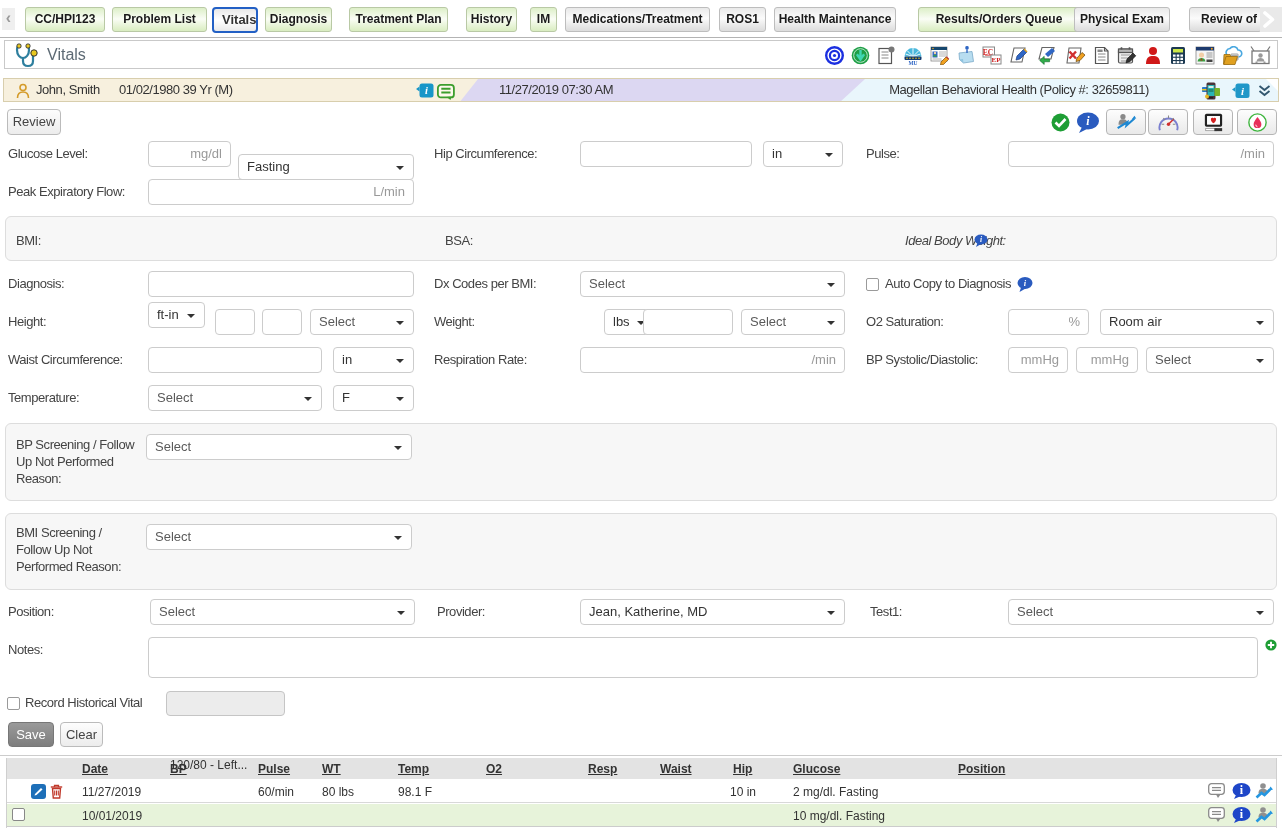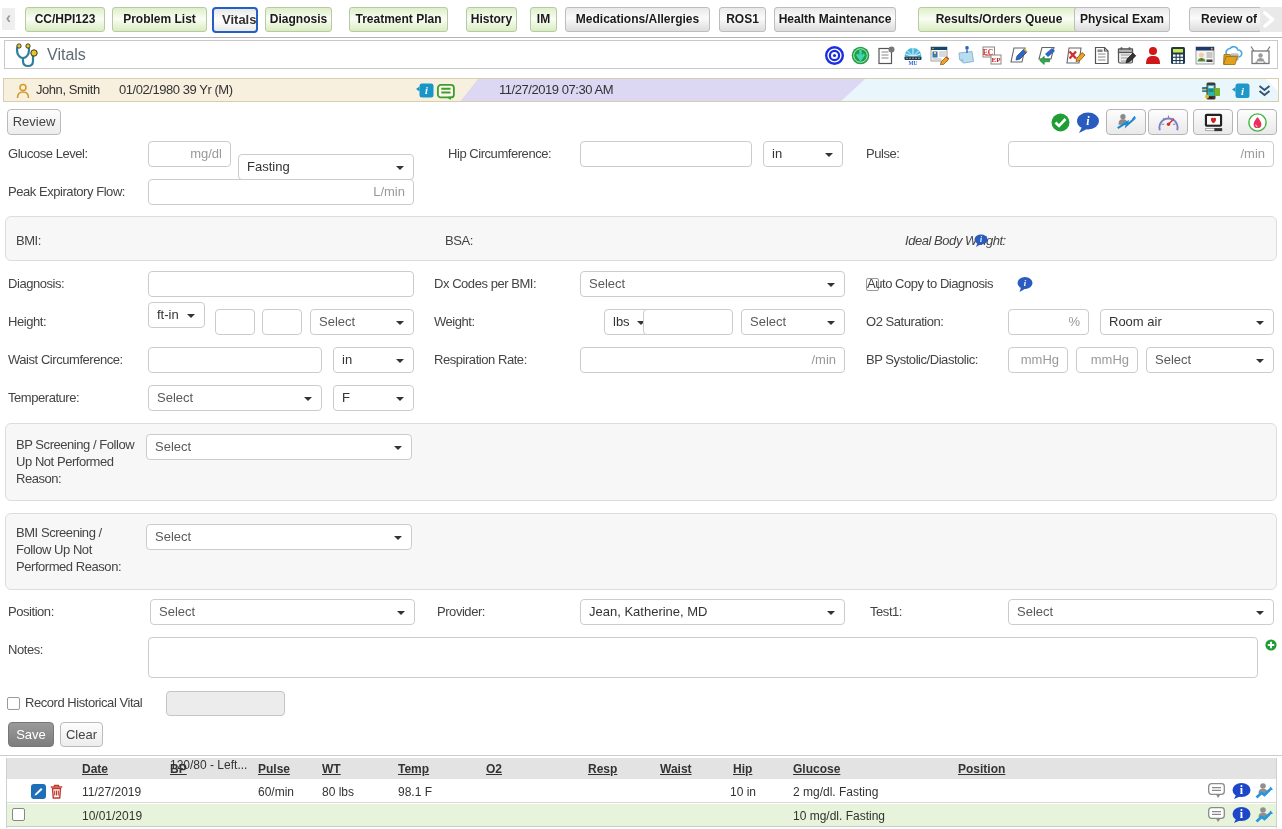--- a/index.html
+++ b/index.html
@@ -41,21 +41,21 @@
 <div id="page">
   <div id="tabbar">
     <div id="lchev">‹</div>
     <div class="tab" style="left:25px;width:80px;">CC/HPI123</div>
     <div class="tab" style="left:112px;width:95px;">Problem List</div>
     <div class="tab sel" style="left:212px;width:46px;">Vitals</div>
     <div class="tab" style="left:265px;width:67px;">Diagnosis</div>
     <div class="tab" style="left:349px;width:99px;">Treatment Plan</div>
     <div class="tab" style="left:466px;width:51px;">History</div>
     <div class="tab" style="left:530px;width:27px;">IM</div>
-    <div class="tab white" style="left:565px;width:145px;">Medications/Allergies</div>
+    <div class="tab white" style="left:565px;width:145px;">Medications/Treatment</div>
     <div class="tab white" style="left:719px;width:47px;">ROS1</div>
     <div class="tab white" style="left:774px;width:122px;">Health Maintenance</div>
     <div class="tab" style="left:918px;width:162px;">Results/Orders Queue</div>
     <div class="tab white" style="left:1074px;width:96px;">Physical Exam</div>
     <div class="tab white" style="left:1189px;width:73px;text-align:left;padding-left:11px;">Review of Im</div>
     <div style="position:absolute;left:1260px;top:7px;width:22px;height:25px;background:#e9e9e9;"></div>
     <svg style="position:absolute;left:1262px;top:11px;" width="13" height="17" viewBox="0 0 13 17">
         <path d="M3 2 L10.5 8.5 L3 15" fill="none" stroke="#ffffff" stroke-width="3.6" stroke-linecap="round" stroke-linejoin="round"></path>
       </svg>
   </div>
@@ -215,20 +215,21 @@
         <rect x="3.5" y="0.5" width="14" height="14" rx="2.5" fill="#1896c8"></rect>
         <path d="M3.5 3.5 L0 6 L3.5 8.5 Z" fill="#1896c8"></path>
         <text x="10.5" y="11" font-size="10.5" font-style="italic" font-weight="bold" fill="#fff" text-anchor="middle" font-family="Liberation Serif">i</text>
       </svg>
     <svg style="position:absolute;left:433px;top:5px;" width="18" height="16" viewBox="0 0 18 16">
         <rect x="0.9" y="0.9" width="16" height="12.5" rx="3" fill="#fdf8ec" stroke="#3c9e2d" stroke-width="1.8"></rect>
         <path d="M9.5 13 L13.5 16 L14.5 12.5 Z" fill="#3c9e2d"></path>
         <path d="M4.3 4.8 h9.2 M4.3 8.6 h9.2" stroke="#3c9e2d" stroke-width="2" fill="none"></path>
       </svg>
     <div class="pattext" style="left:495px;">11/27/2019 07:30 AM</div>
+    <div class="pattext" style="left:855px;width:320px;text-align:center;">Magellan Behavioral Health (Policy #: 32659811)</div>
       <svg style="position:absolute;left:1197px;top:2px;" width="20" height="20" viewBox="0 0 20 20">
         <rect x="1" y="6" width="7" height="5" rx="0.8" fill="#2878c8"></rect>
         <rect x="1" y="8" width="7" height="1.4" fill="#e8c820"></rect>
         <rect x="5.5" y="1.5" width="9" height="17" rx="1.5" fill="#4a3238"></rect>
         <rect x="6.5" y="4" width="7" height="11" fill="#28b4b4"></rect>
         <rect x="7.5" y="5" width="5" height="2" fill="#d8f0e8"></rect>
         <rect x="7.5" y="8" width="5" height="3" fill="#1e8a78"></rect>
         <rect x="13.5" y="7" width="5.5" height="8" rx="0.8" fill="#78b428"></rect>
         <circle cx="6" cy="15.5" r="2" fill="#e8b820"></circle>
         <rect x="8" y="16" width="4" height="1.5" fill="#222"></rect>
@@ -284,21 +285,21 @@
           <path d="M11 4.5 C14 8.5 15.5 10.5 15.5 13 A4.5 4.5 0 0 1 6.5 13 C6.5 10.5 8 8.5 11 4.5Z" fill="#e8305a"></path>
           <path d="M9 13.5 A2.5 2.5 0 0 0 11 16" stroke="#fff" stroke-width="1" fill="none"></path>
         </svg>
     </div>
   </div>
 
   <div id="form">
     <div class="lbl" style="left:8px;top:141px;">Glucose Level:</div>
     <div class="inp" style="left:148px;top:141px;width:83px;">mg/dl</div>
     <div class="sel" style="left:238px;top:141px;width:176px;margin-top:13px;">Fasting<span class="arr"></span></div>
-    <div class="lbl" style="left:434px;top:141px;margin-left:14px;">Hip Circumference:</div>
+    <div class="lbl" style="left:434px;top:141px;">Hip Circumference:</div>
     <div class="inp" style="left:580px;top:141px;width:172px;"></div>
     <div class="sel" style="left:763px;top:141px;width:80px;">in<span class="arr"></span></div>
     <div class="lbl" style="left:866px;top:141px;">Pulse:</div>
     <div class="inp" style="left:1008px;top:141px;width:266px;">/min</div>
 
     <div class="lbl" style="left:8px;top:179px;">Peak Expiratory Flow:</div>
     <div class="inp" style="left:148px;top:179px;width:266px;">L/min</div>
 
     <div class="band" style="top:216px;height:45px;"></div>
     <div class="lbl" style="left:16px;top:228px;">BMI:</div>
@@ -308,21 +309,21 @@
         <ellipse cx="7" cy="5.5" rx="6.5" ry="5" fill="#2a5bbf"></ellipse>
         <path d="M3.5 9 L2 13 L8 9.5 Z" fill="#2a5bbf"></path>
         <text x="7" y="8" font-size="7.5" font-style="italic" font-weight="bold" fill="#fff" text-anchor="middle" font-family="Liberation Serif">i</text>
       </svg>
 
     <div class="lbl" style="left:8px;top:271px;">Diagnosis:</div>
     <div class="inp" style="left:148px;top:271px;width:266px;"></div>
     <div class="lbl" style="left:434px;top:271px;">Dx Codes per BMI:</div>
     <div class="sel grey" style="left:580px;top:271px;width:265px;">Select<span class="arr"></span></div>
     <div class="cb" style="left:866px;top:278px;"></div>
-    <div class="lbl" style="left:867px;top:271px;">Auto Copy to Diagnosis</div>
+    <div class="lbl" style="left:885px;top:271px;">Auto Copy to Diagnosis</div>
     <svg style="position:absolute;left:1017px;top:277px;" width="17" height="15" viewBox="0 0 17 15">
         <ellipse cx="8" cy="6" rx="7.5" ry="6" fill="#2a5bbf"></ellipse>
         <path d="M4 10.5 L2.5 15 L9.5 11 Z" fill="#2a5bbf"></path>
         <text x="8" y="9" font-size="8.5" font-style="italic" font-weight="bold" fill="#fff" text-anchor="middle" font-family="Liberation Serif">i</text>
       </svg>
 
     <div class="lbl" style="left:8px;top:309px;">Height:</div>
     <div class="sel" style="left:148px;top:302px;width:57px;">ft-in<span class="arr"></span></div>
     <div class="inp" style="left:215px;top:309px;width:40px;"></div>
     <div class="inp" style="left:262px;top:309px;width:40px;"></div>

